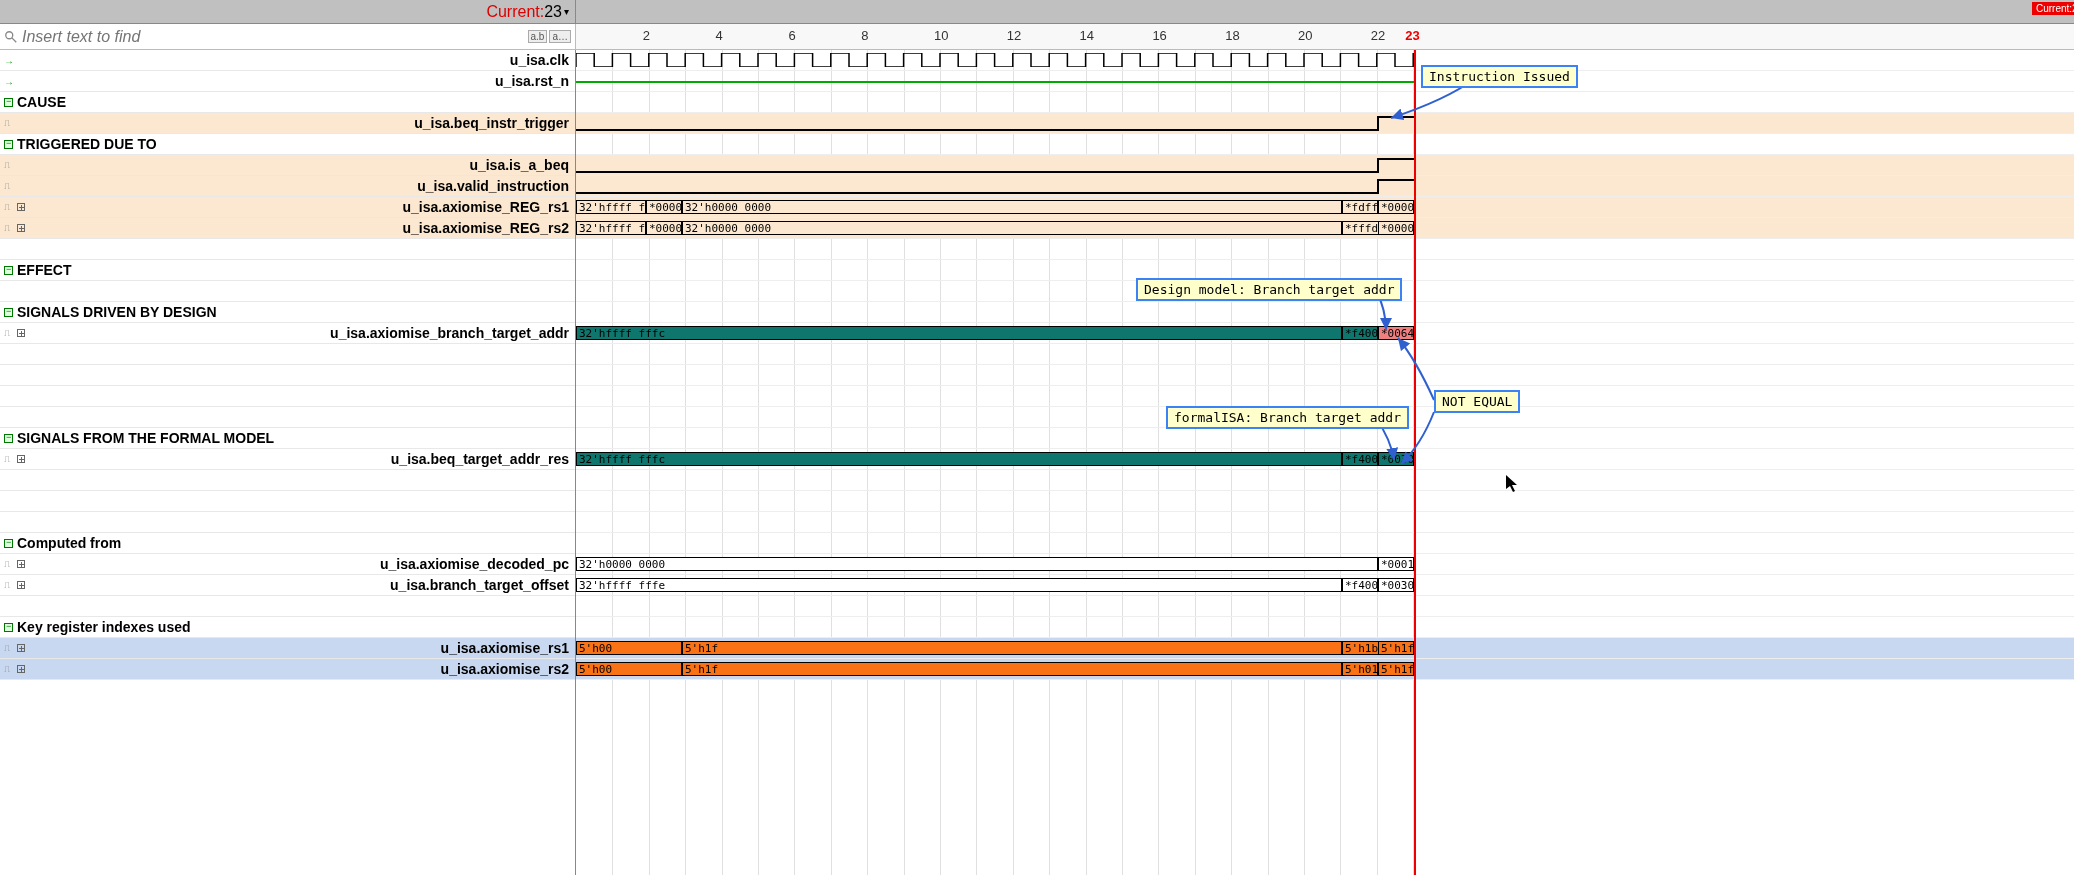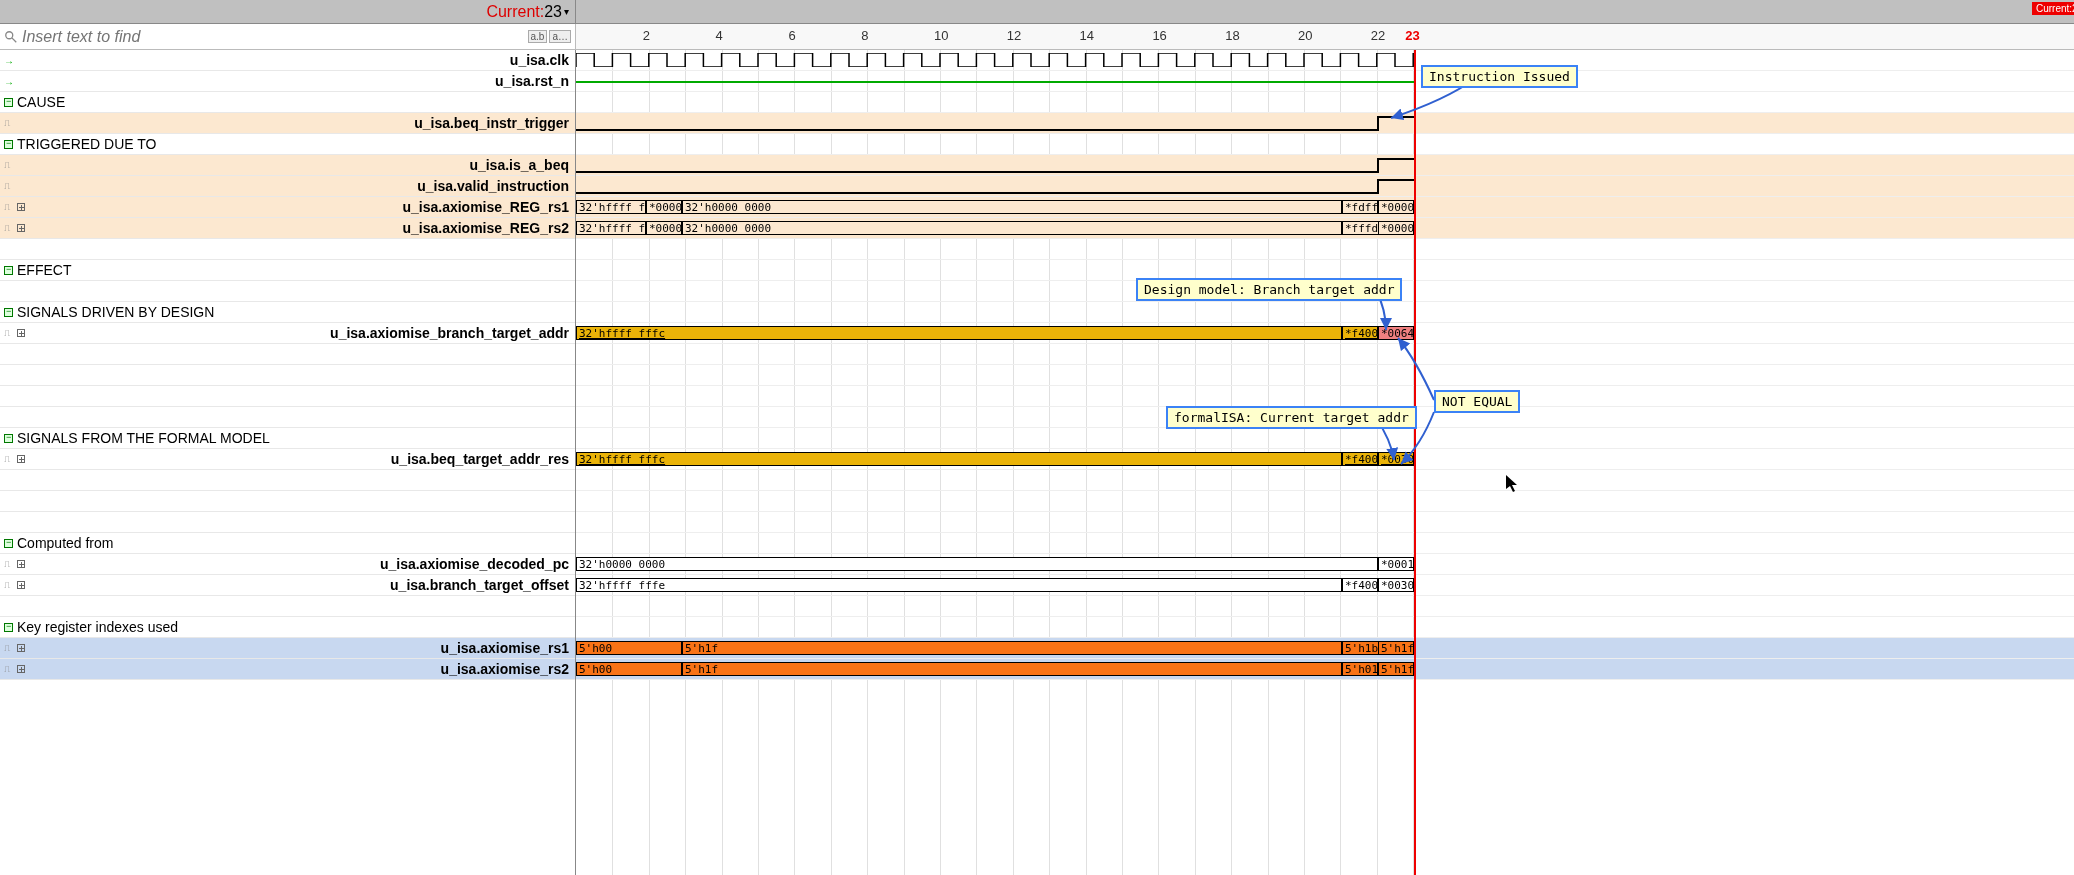--- a/index.html
+++ b/index.html
@@ -30,36 +30,36 @@
 .ic { width: 10px; height: 10px; display: inline-block; }
 .ic-arrow { color: #0a0; font-size: 10px; }
 .ic-wave { color: #888; font-size: 9px; }
 .ic-box { border: 1px solid #666; width: 8px; height: 8px; position: relative; }
 .ic-box::before { content: ""; position: absolute; left: 1px; top: 3px; width: 6px; height: 1px; background: #666; }
 .ic-box.plus::after { content: ""; position: absolute; left: 3px; top: 1px; width: 1px; height: 6px; background: #666; }
 .group-icon { border: 1px solid #070; width: 9px; height: 9px; position: relative; background: #dfd; }
 .group-icon::before { content: "−"; position: absolute; left: 1px; top: -3px; font-size: 9px; color: #070; }
 .sigrow .label { flex: 1; text-align: right; padding-right: 6px; font-size: 14px; }
 .sigrow .label.bold { font-weight: bold; }
-.sigrow .grouplabel { font-weight: normal; font-size: 14px; padding-left: 4px; text-align: center; }
+.sigrow .grouplabel { font-weight: bold; font-size: 14px; padding-left: 4px; text-align: center; }
 .spacer { height: 21px; border-bottom: 1px solid #e8e8e8; }
 .wavecol { flex: 1; position: relative; background: #fff; overflow: hidden; }
 .waverow { height: 21px; position: relative; border-bottom: 1px solid #eee; }
 .waverow.beige { background: #fce8d0; }
 .waverow.blue { background: #c8d8f0; }
 .grid-v { position: absolute; top: 0; bottom: 0; width: 1px; background: #e0e0e0; }
 .cursor-line { position: absolute; top: 0; bottom: 0; width: 2px; background: #e00; left: 838px; z-index: 50; }
 .clock-wave { position: absolute; left: 0; top: 3px; height: 14px; }
 .rst-line { position: absolute; left: 0; top: 10px; height: 2px; background: #0a0; width: 838px; }
 .flat-low { position: absolute; left: 0; top: 16px; height: 2px; background: #000; }
 .rise-edge { position: absolute; top: 3px; width: 2px; height: 15px; background: #000; }
 .flat-high { position: absolute; top: 3px; height: 2px; background: #000; }
 .bus-seg { position: absolute; top: 3px; height: 14px; border: 1px solid #000; font-family: monospace; font-size: 11px; padding-left: 2px; overflow: hidden; white-space: nowrap; background: #fff; }
 .bus-seg.beige { background: #fce8d0; }
-.bus-seg.green { background: #eab308; text-decoration: underline; }
+.bus-seg.green { background: #0f766e; }
 .bus-seg.red { background: #f08080; }
 .bus-seg.blue { background: #f97316; }
 .annot { position: absolute; background: #ffffcc; border: 2px solid #3b82f6; padding: 2px 6px; font-family: monospace; font-size: 13px; z-index: 100; }
 .arrow-svg { position: absolute; z-index: 90; pointer-events: none; }
 .mouse-cursor { position: absolute; left: 930px; top: 425px; z-index: 200; font-size: 14px; }
 </style>
 </head>
 <body>
 
 <div class="app">
@@ -354,21 +354,21 @@
           <div class="bus-seg blue" style="left: 802px; width: 36px;">5'h1f</div>
         </div>
         <div class="waverow blue">
           <div class="bus-seg blue" style="left: 0px; width: 106px;">5'h00</div>
           <div class="bus-seg blue" style="left: 106px; width: 660px;">5'h1f</div>
           <div class="bus-seg blue" style="left: 766px; width: 36px;">5'h01</div>
           <div class="bus-seg blue" style="left: 802px; width: 36px;">5'h1f</div>
         </div>
         <div class="annot" style="left: 845px; top: 15px;">Instruction Issued</div>
         <div class="annot" style="left: 560px; top: 228px;">Design model: Branch target addr</div>
-        <div class="annot" style="left: 590px; top: 356px;">formalISA: Current target addr</div>
+        <div class="annot" style="left: 590px; top: 356px;">formalISA: Branch target addr</div>
         <div class="annot" style="left: 858px; top: 340px;">NOT EQUAL</div>
         <svg class="arrow-svg" width="1000" height="650" style="left: 0px; top: 0px;">
 <defs>
             <marker id="ah" markerWidth="8" markerHeight="8" refX="6" refY="3" orient="auto">
               <path d="M0 0 L6 3 L0 6 Z" fill="#3060d0"></path>
             </marker>
           </defs>
 <path d="M900 28 Q870 50 815 68" fill="none" stroke="#3060d0" stroke-width="2" marker-end="url(#ah)"></path>
 <path d="M800 240 Q810 260 810 280" fill="none" stroke="#3060d0" stroke-width="2" marker-end="url(#ah)"></path>
 <path d="M800 368 Q815 390 818 410" fill="none" stroke="#3060d0" stroke-width="2" marker-end="url(#ah)"></path>

